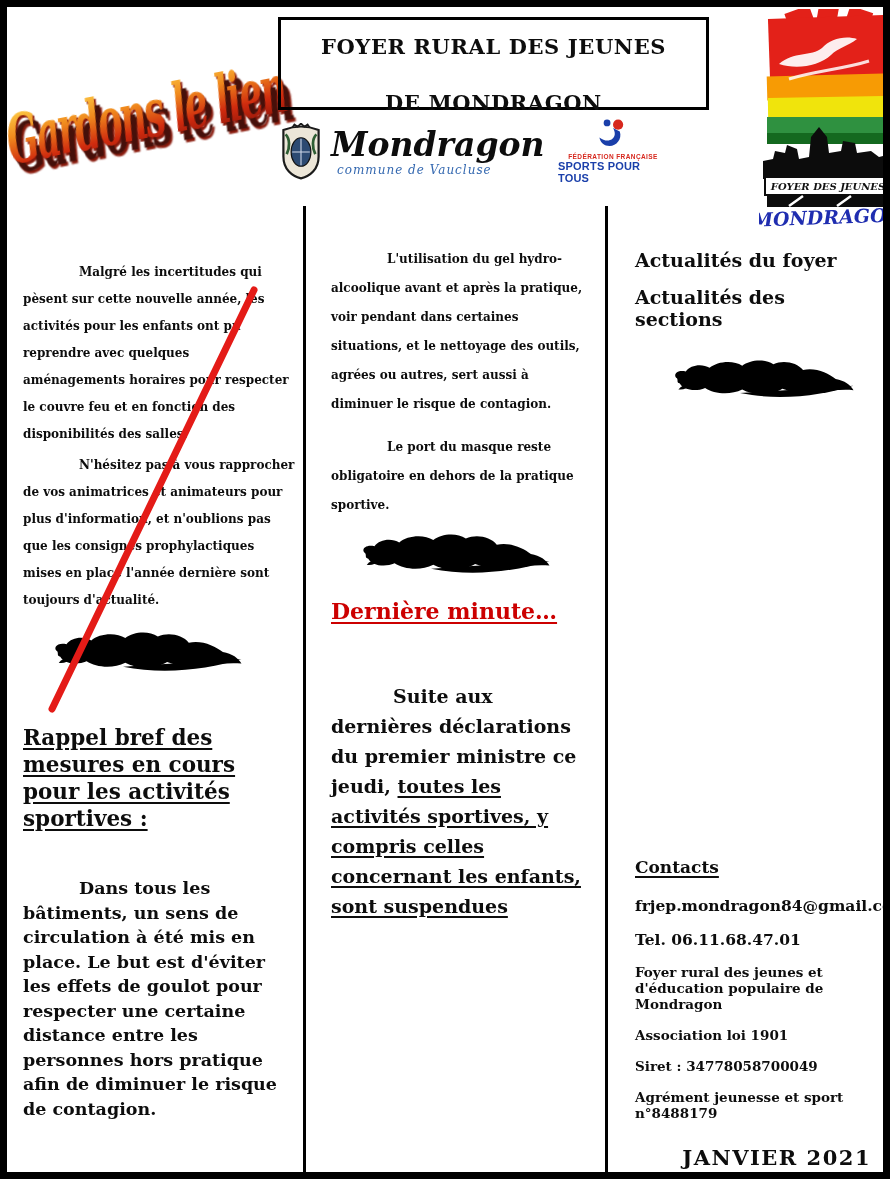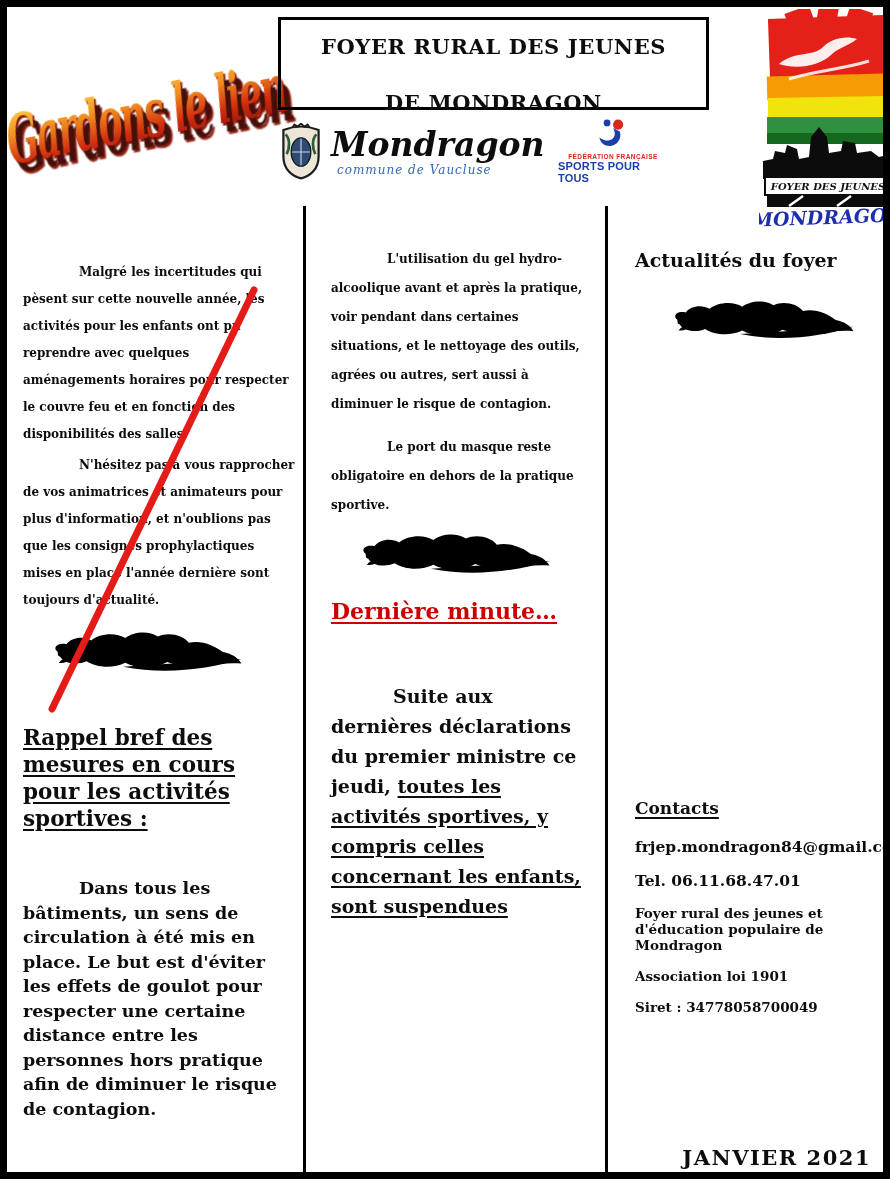--- a/index.html
+++ b/index.html
@@ -172,31 +172,33 @@
         <use href="#dragon-shape"></use>
       </svg>
     <div class="col-heading alert-heading">
       <span class="u">Dernière minute…</span>
     </div>
     <p class="para para4"><span>Suite aux dernières déclarations du premier ministre ce jeudi, </span><span class="u">toutes les activités sportives, y compris celles concernant les enfants, sont suspendues</span></p>
   </div>
 
   <div class="col" id="col-right">
     <div class="news-line news1">Actualités du foyer</div>
+    <div class="news-line news2">Actualités des sections</div>
     <svg class="scribble" viewBox="0 0 252 62">
         <use href="#dragon-shape"></use>
       </svg>
     <div class="col-heading contacts-heading">
       <span class="u">Contacts</span>
     </div>
     <div class="contact-line">frjep.mondragon84@gmail.com</div>
     <div class="contact-line">Tel. 06.11.68.47.01</div>
     <div class="org-line">Foyer rural des jeunes et d'éducation populaire de Mondragon</div>
     <div class="org-line">Association loi 1901</div>
     <div class="org-line">Siret : 34778058700049</div>
+    <div class="org-line">Agrément jeunesse et sport n°8488179</div>
   </div>
 
   <svg class="strike-overlay" width="890" height="1179" viewBox="0 0 890 1179">
     <line x1="247" y1="283" x2="45" y2="702" stroke="#e41b17" stroke-width="7" stroke-linecap="round"></line>
   </svg>
 
   <div class="date-footer">JANVIER 2021</div>
 
 </div>
 

